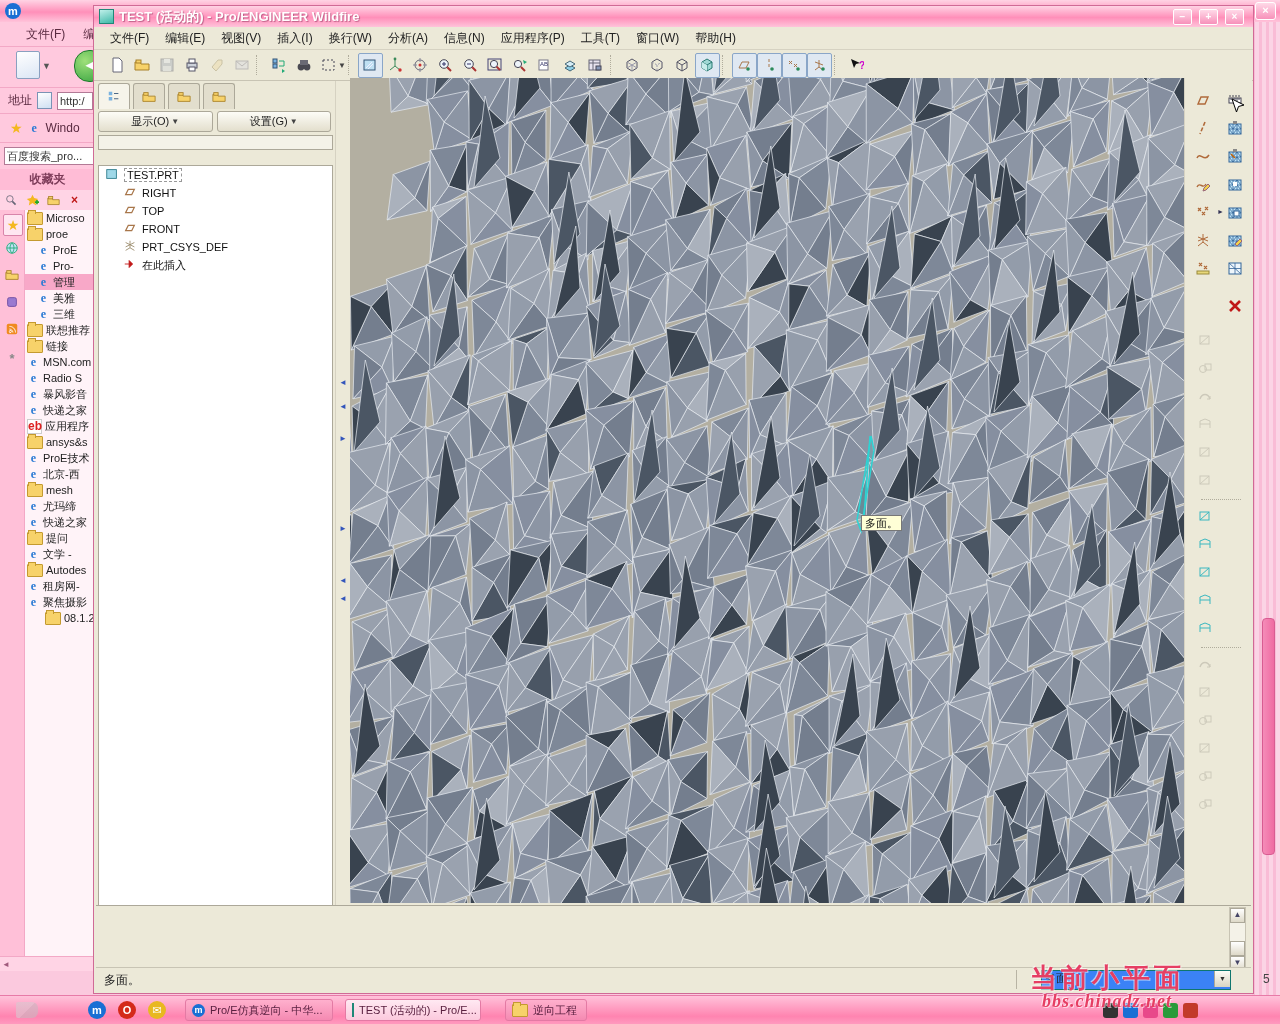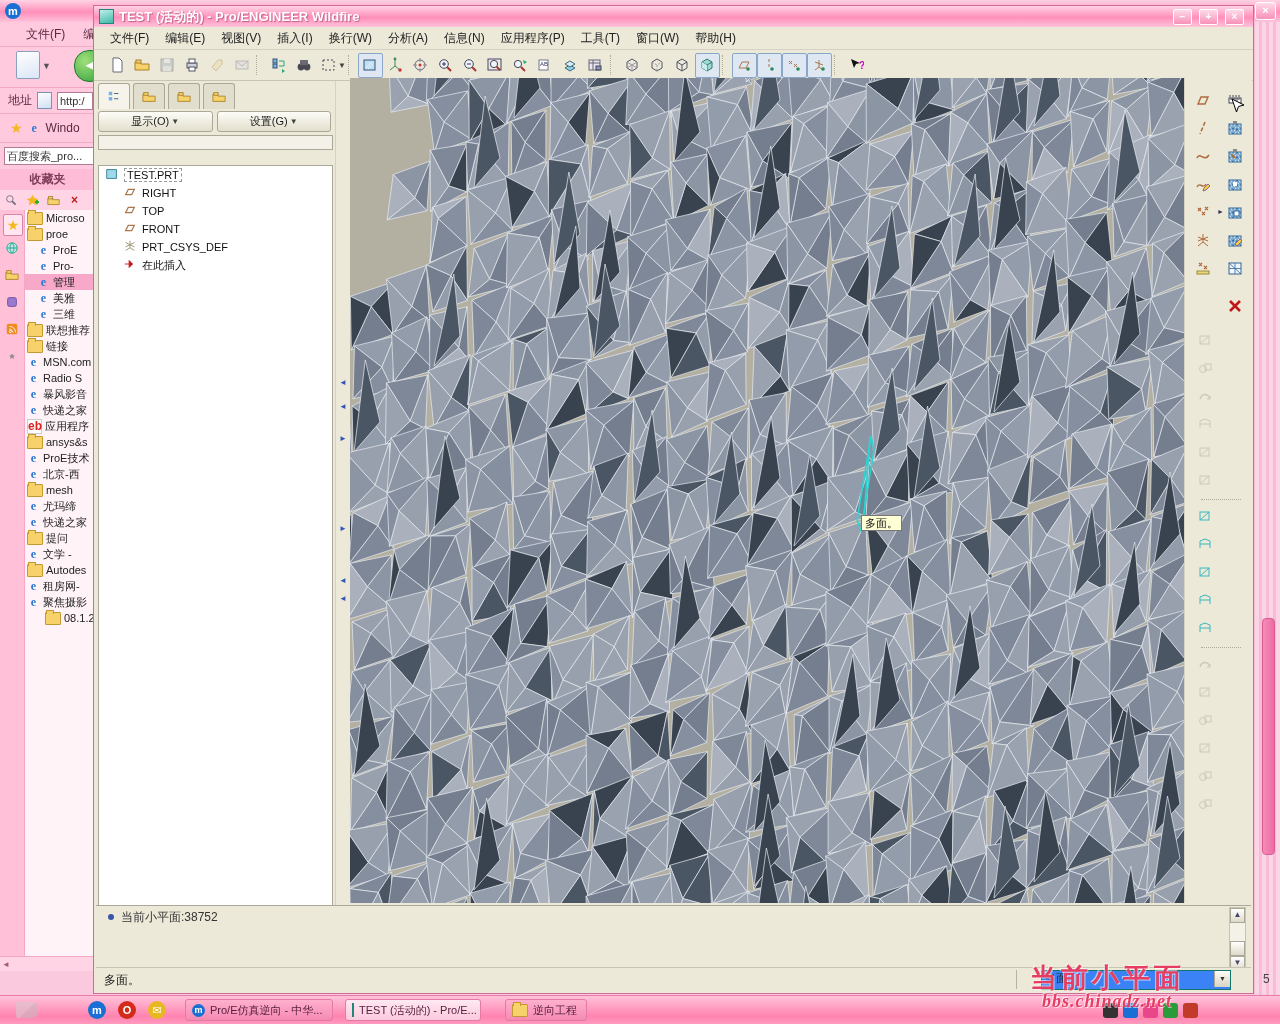--- a/index.html
+++ b/index.html
@@ -2531,24 +2531,20 @@
             <rect x="8" y="4" width="6" height="6" fill="none" stroke="#9a968a"></rect>
           </svg>
         </div>
         <div class="abs cursor-svg" style="left: 46px; top: 20px; z-index: 9;"><svg width="14" height="18" viewBox="0 0 14 18">
             <path d="M1 1l4.5 13 2-5.5L13 7z" fill="#fff" stroke="#000"></path>
           </svg></div>
       </div>
 
     <div class="abs msg">
       <div style="height:3px"></div>
-      <div class="line">
-          <span class="bullet"></span>
-          <span>当前小平面:38752</span>
-        </div>
       <div class="abs mscroll">
         <div class="sbtn">▲</div>
         <div class="sthumb"></div>
         <div class="sbtn">▼</div>
       </div>
     </div>
 
     <div class="abs statusbar">
       <span style="position:absolute;left:8px;top:4px">多面。</span>
       <span class="abs sdiv"></span>

